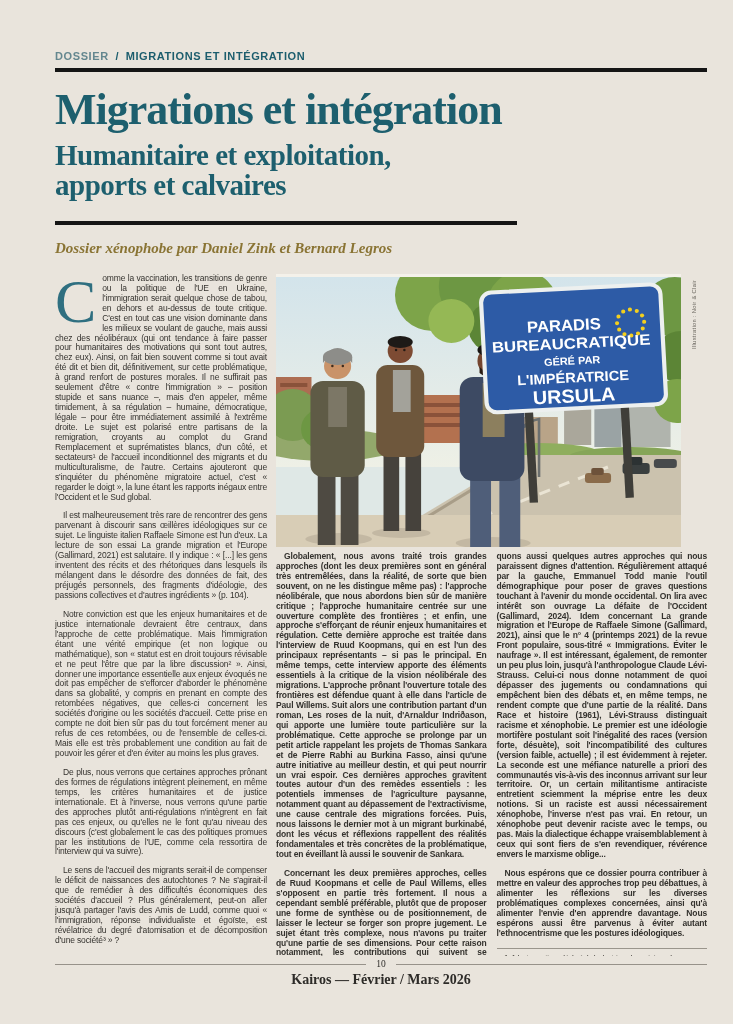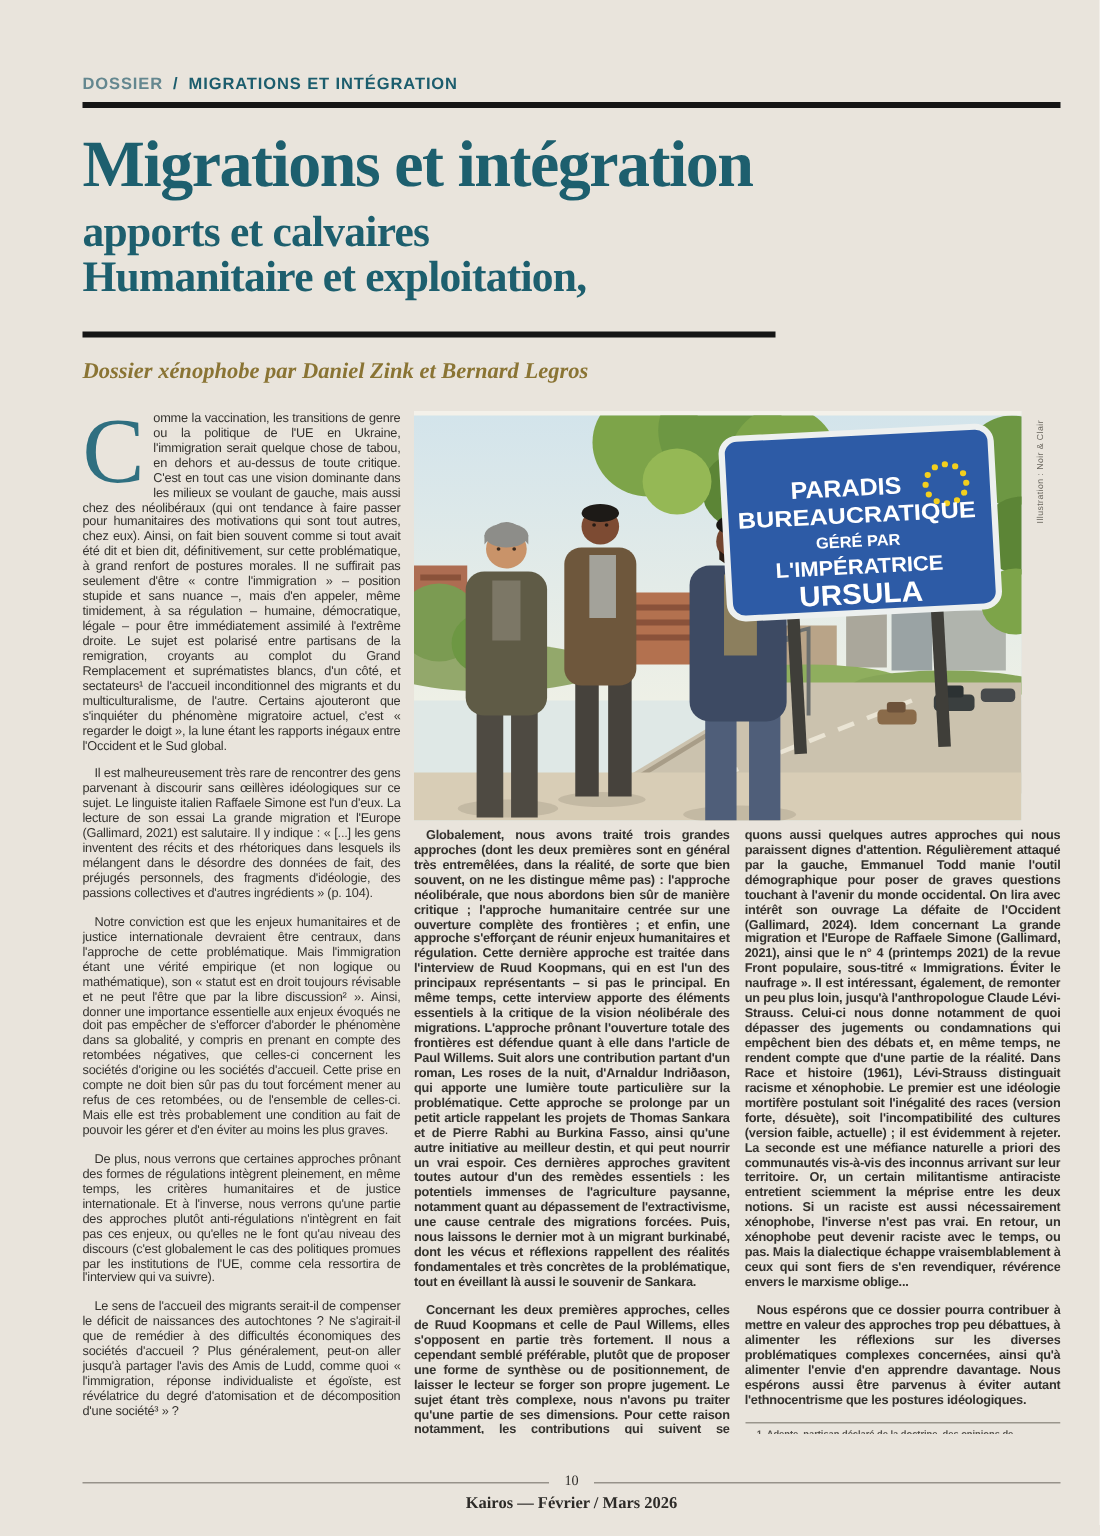--- a/index.html
+++ b/index.html
@@ -66,43 +66,43 @@
   }
 
   .cols23{display:flex;gap:10px;margin-top:8px;font-weight:bold;}
   .colM,.colR{flex:1;}
 
   
   .footnotes{border-top:1px solid #9a958c;margin-top:6px;padding-top:4px;}
   .footnotes .fn{font-size:6.2px;line-height:1.3;color:#55524c;text-align:left;margin:0 0 2px 0;letter-spacing:0;}
 
   
-  .footer{position:absolute;left:55px;width:652px;bottom:16px;}
+  .footer{position:absolute;left:55px;width:652px;bottom:36px;}
   .folio-row{display:flex;align-items:center;}
   .folio-row .fline{flex:1;height:1px;background:#97928a;}
   .folio-row .folio{padding:0 10px;font-size:9.5px;color:#2d2b28;font-family:"Liberation Serif", serif;}
-  .journal{text-align:center;margin-top:3px;font-family:"Liberation Serif", serif;font-weight:bold;font-size:11px;color:#2d2b28;}
+  .journal{text-align:center;margin-top:3px;font-family:"Liberation Serif", serif;font-weight:bold;font-size:14px;color:#2d2b28;}
 </style>
 </head>
 <body>
 
 <div class="page">
   <div class="content">
 
     <div class="kicker">
       <span class="k-label">DOSSIER</span>
       <span class="k-sep">/</span>
       <span class="k-topic">MIGRATIONS ET INTÉGRATION</span>
     </div>
     <div class="rule-thick"></div>
 
     <div class="title">Migrations et intégration</div>
     <div class="subtitle">
+      <div>Humanitaire et exploitation,</div>
       <div>apports et calvaires</div>
-      <div>Humanitaire et exploitation,</div>
     </div>
     <div class="rule-under-title"></div>
 
     <div class="byline">Dossier xénophobe par Daniel Zink et Bernard Legros</div>
 
     <div class="body-row">
 
       <div class="colL bodytext">
         <p class="noindent"><span class="dropcap">C</span><span>omme la vaccination, les transitions de genre ou la politique de l'UE en Ukraine, l'immigration serait quelque chose de tabou, en dehors et au-dessus de toute critique. C'est en tout cas une vision dominante dans les milieux se voulant de gauche, mais aussi chez des néolibéraux (qui ont tendance à faire passer pour humanitaires des motivations qui sont tout autres, chez eux). Ainsi, on fait bien souvent comme si tout avait été dit et bien dit, définitivement, sur cette problématique, à grand renfort de postures morales. Il ne suffirait pas seulement d'être « contre l'immigration » – position stupide et sans nuance –, mais d'en appeler, même timidement, à sa régulation – humaine, démocratique, légale – pour être immédiatement assimilé à l'extrême droite. Le sujet est polarisé entre partisans de la remigration, croyants au complot du Grand Remplacement et suprématistes blancs, d'un côté, et sectateurs¹ de l'accueil inconditionnel des migrants et du multiculturalisme, de l'autre. Certains ajouteront que s'inquiéter du phénomène migratoire actuel, c'est « regarder le doigt », la lune étant les rapports inégaux entre l'Occident et le Sud global.</span></p>
         <p>Il est malheureusement très rare de rencontrer des gens parvenant à discourir sans œillères idéologiques sur ce sujet. Le linguiste italien Raffaele Simone est l'un d'eux. La lecture de son essai La grande migration et l'Europe (Gallimard, 2021) est salutaire. Il y indique : « [...] les gens inventent des récits et des rhétoriques dans lesquels ils mélangent dans le désordre des données de fait, des préjugés personnels, des fragments d'idéologie, des passions collectives et d'autres ingrédients » (p. 104).</p>

